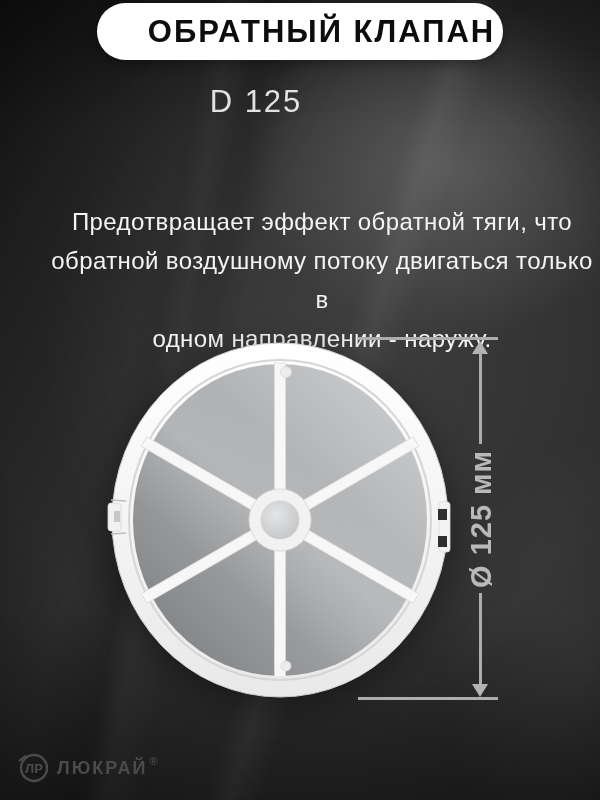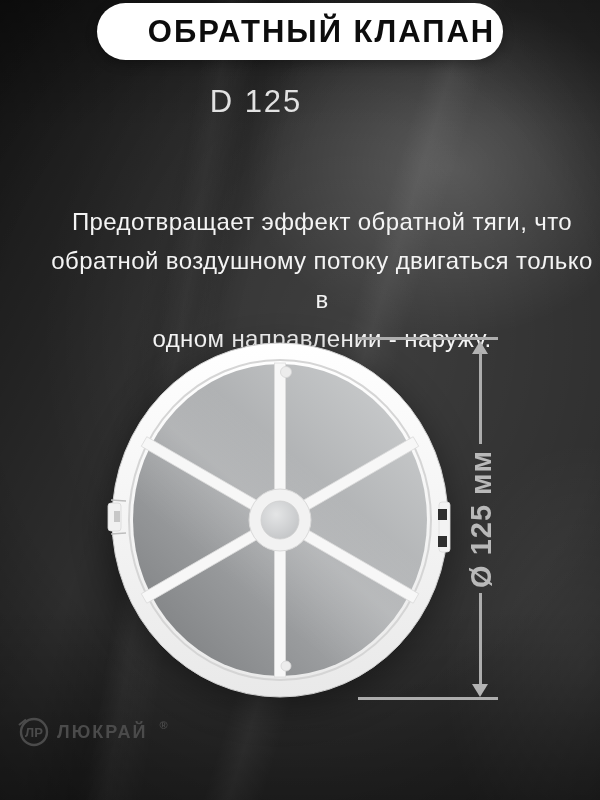--- a/index.html
+++ b/index.html
@@ -66,24 +66,24 @@
   .arrow-up   { top: 341px; border-bottom: 13px solid #b3b3b3; }
   .arrow-down { top: 684px; border-top: 13px solid #b3b3b3; }
   .dim-label {
     left: 481px; top: 519px;
     transform: translate(-50%, -50%) rotate(-90deg);
     font-size: 29px; font-weight: 700; color: #b9b9b9;
     letter-spacing: 1px; white-space: nowrap;
   }
 
   .logo {
-    left: 18px; top: 716px; display: flex; align-items: flex-start;
+    left: 18px; top: 752px; display: flex; align-items: flex-start;
     color: #4b4b4b; gap: 7px;
   }
-  .logo .brand-row { display: flex; align-items: center; height: 32px; gap: 12px; }
+  .logo .brand-row { display: flex; align-items: center; height: 32px; gap: 2px; }
   .brand-name { font-size: 18px; font-weight: 700; letter-spacing: 2px; }
   .reg-mark { font-size: 11px; font-weight: 700; position: relative; top: -7px; }
 </style>
 </head>
 <body>
 
 <div class="layer pill">
   <div class="title">ОБРАТНЫЙ КЛАПАН</div>
 </div>
 

